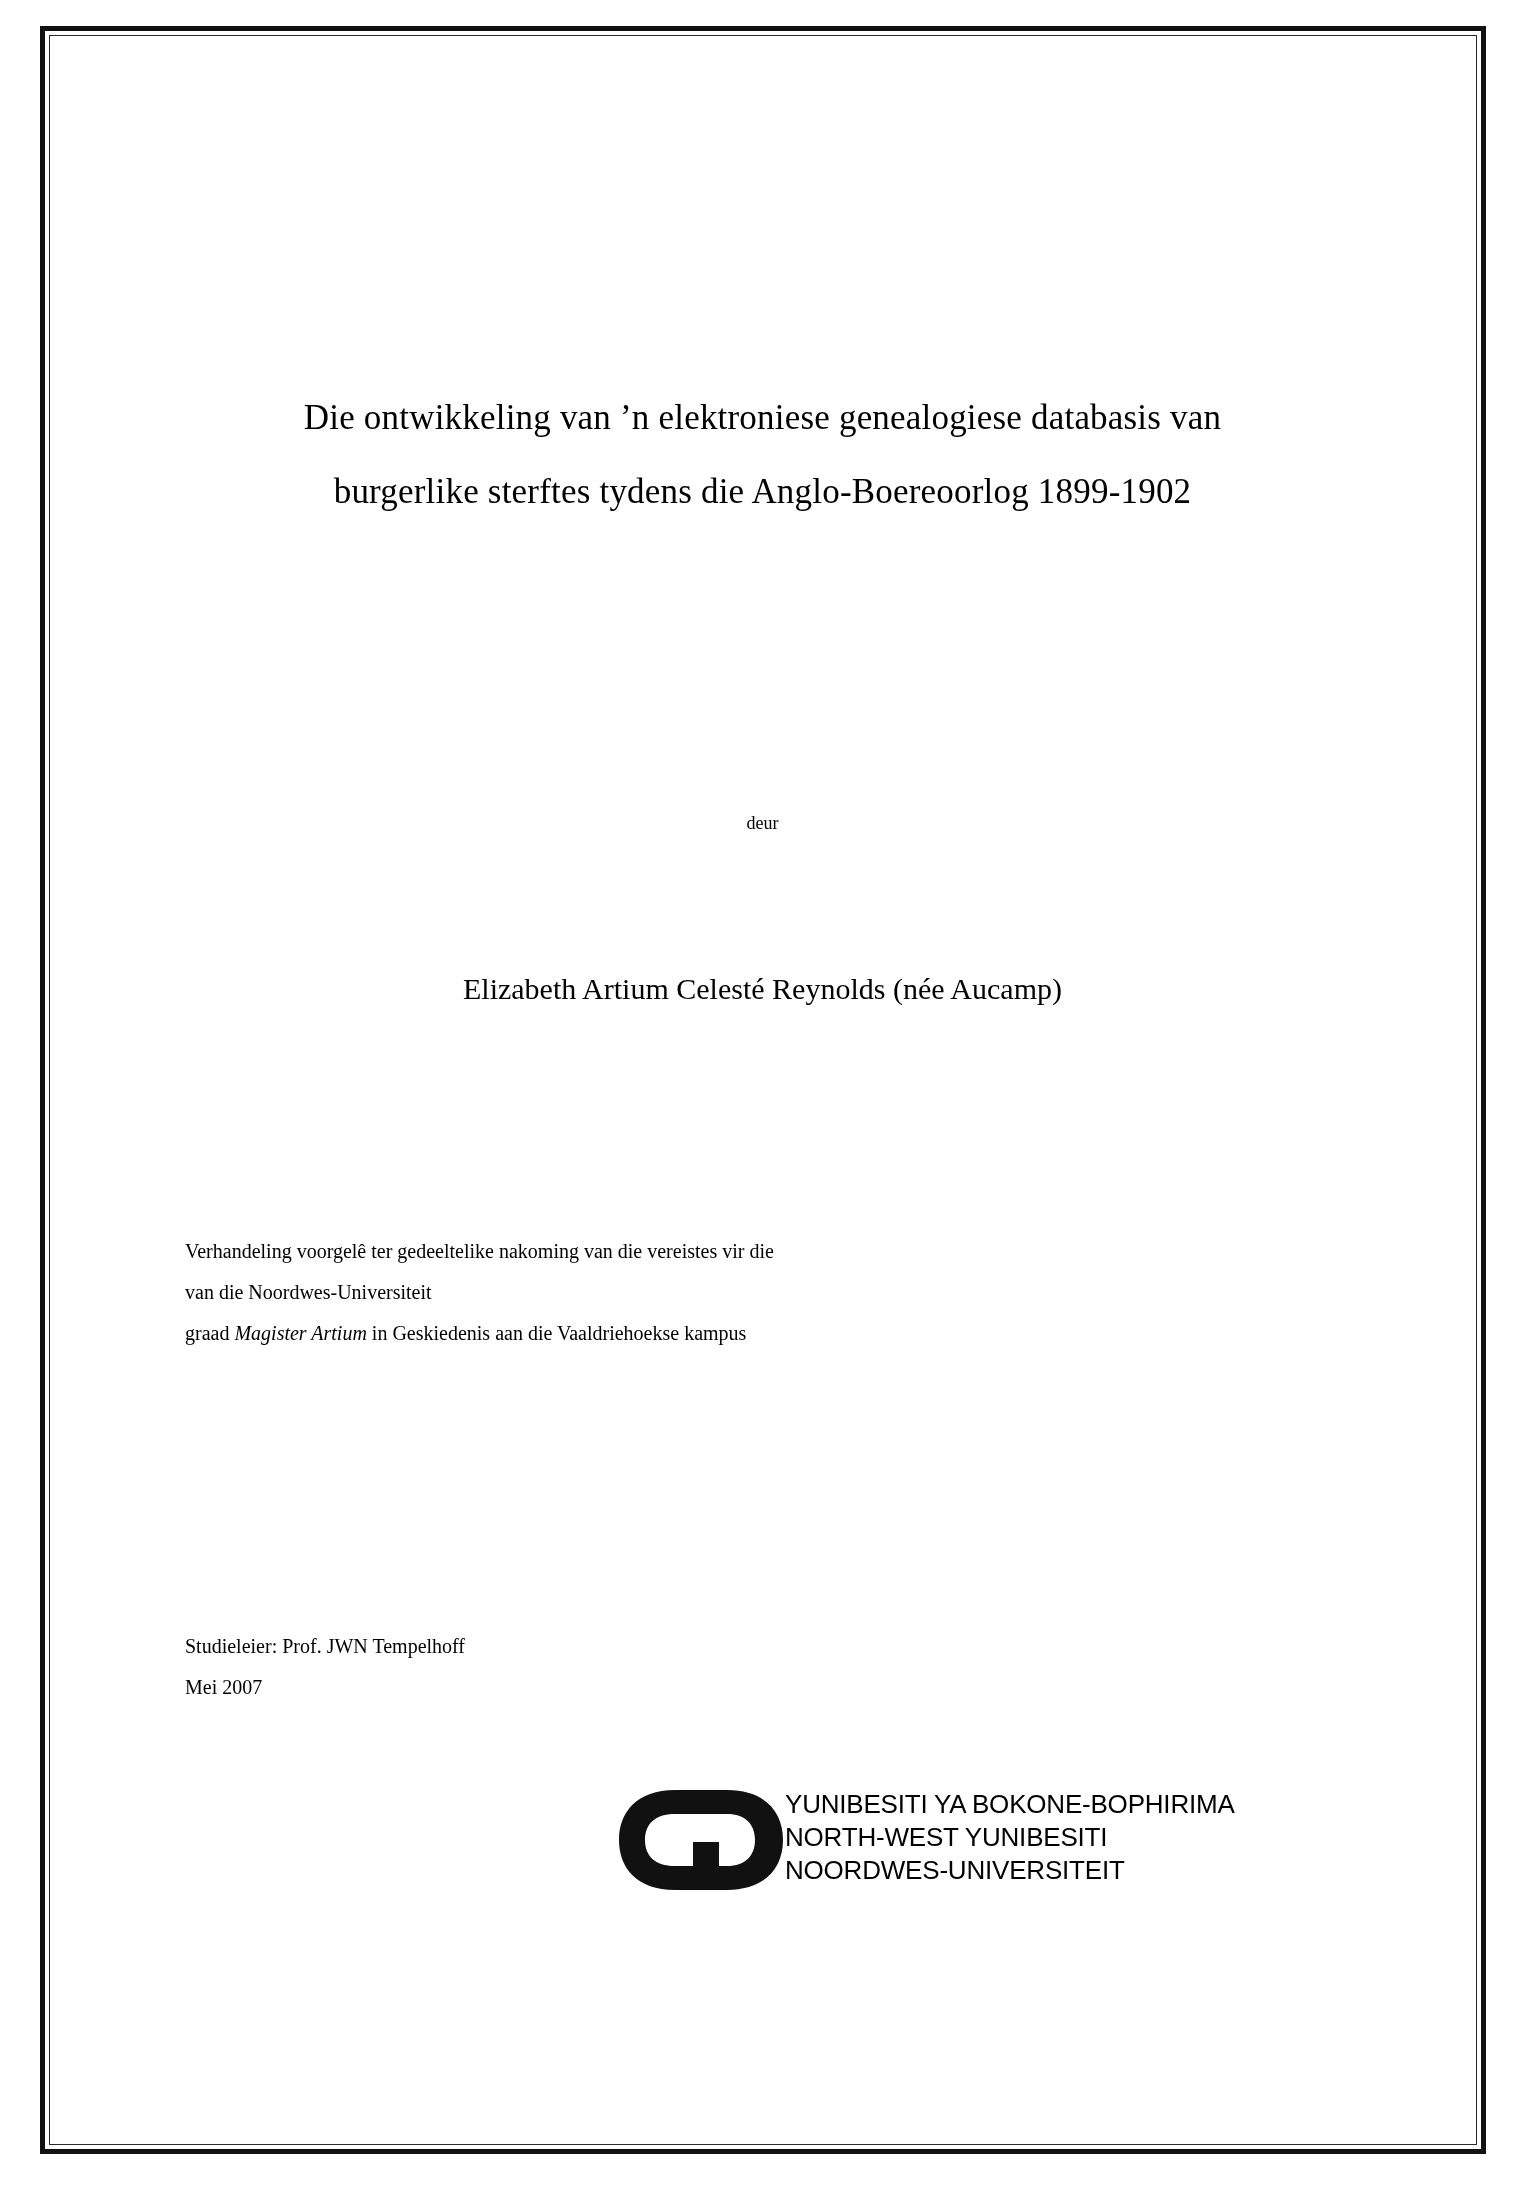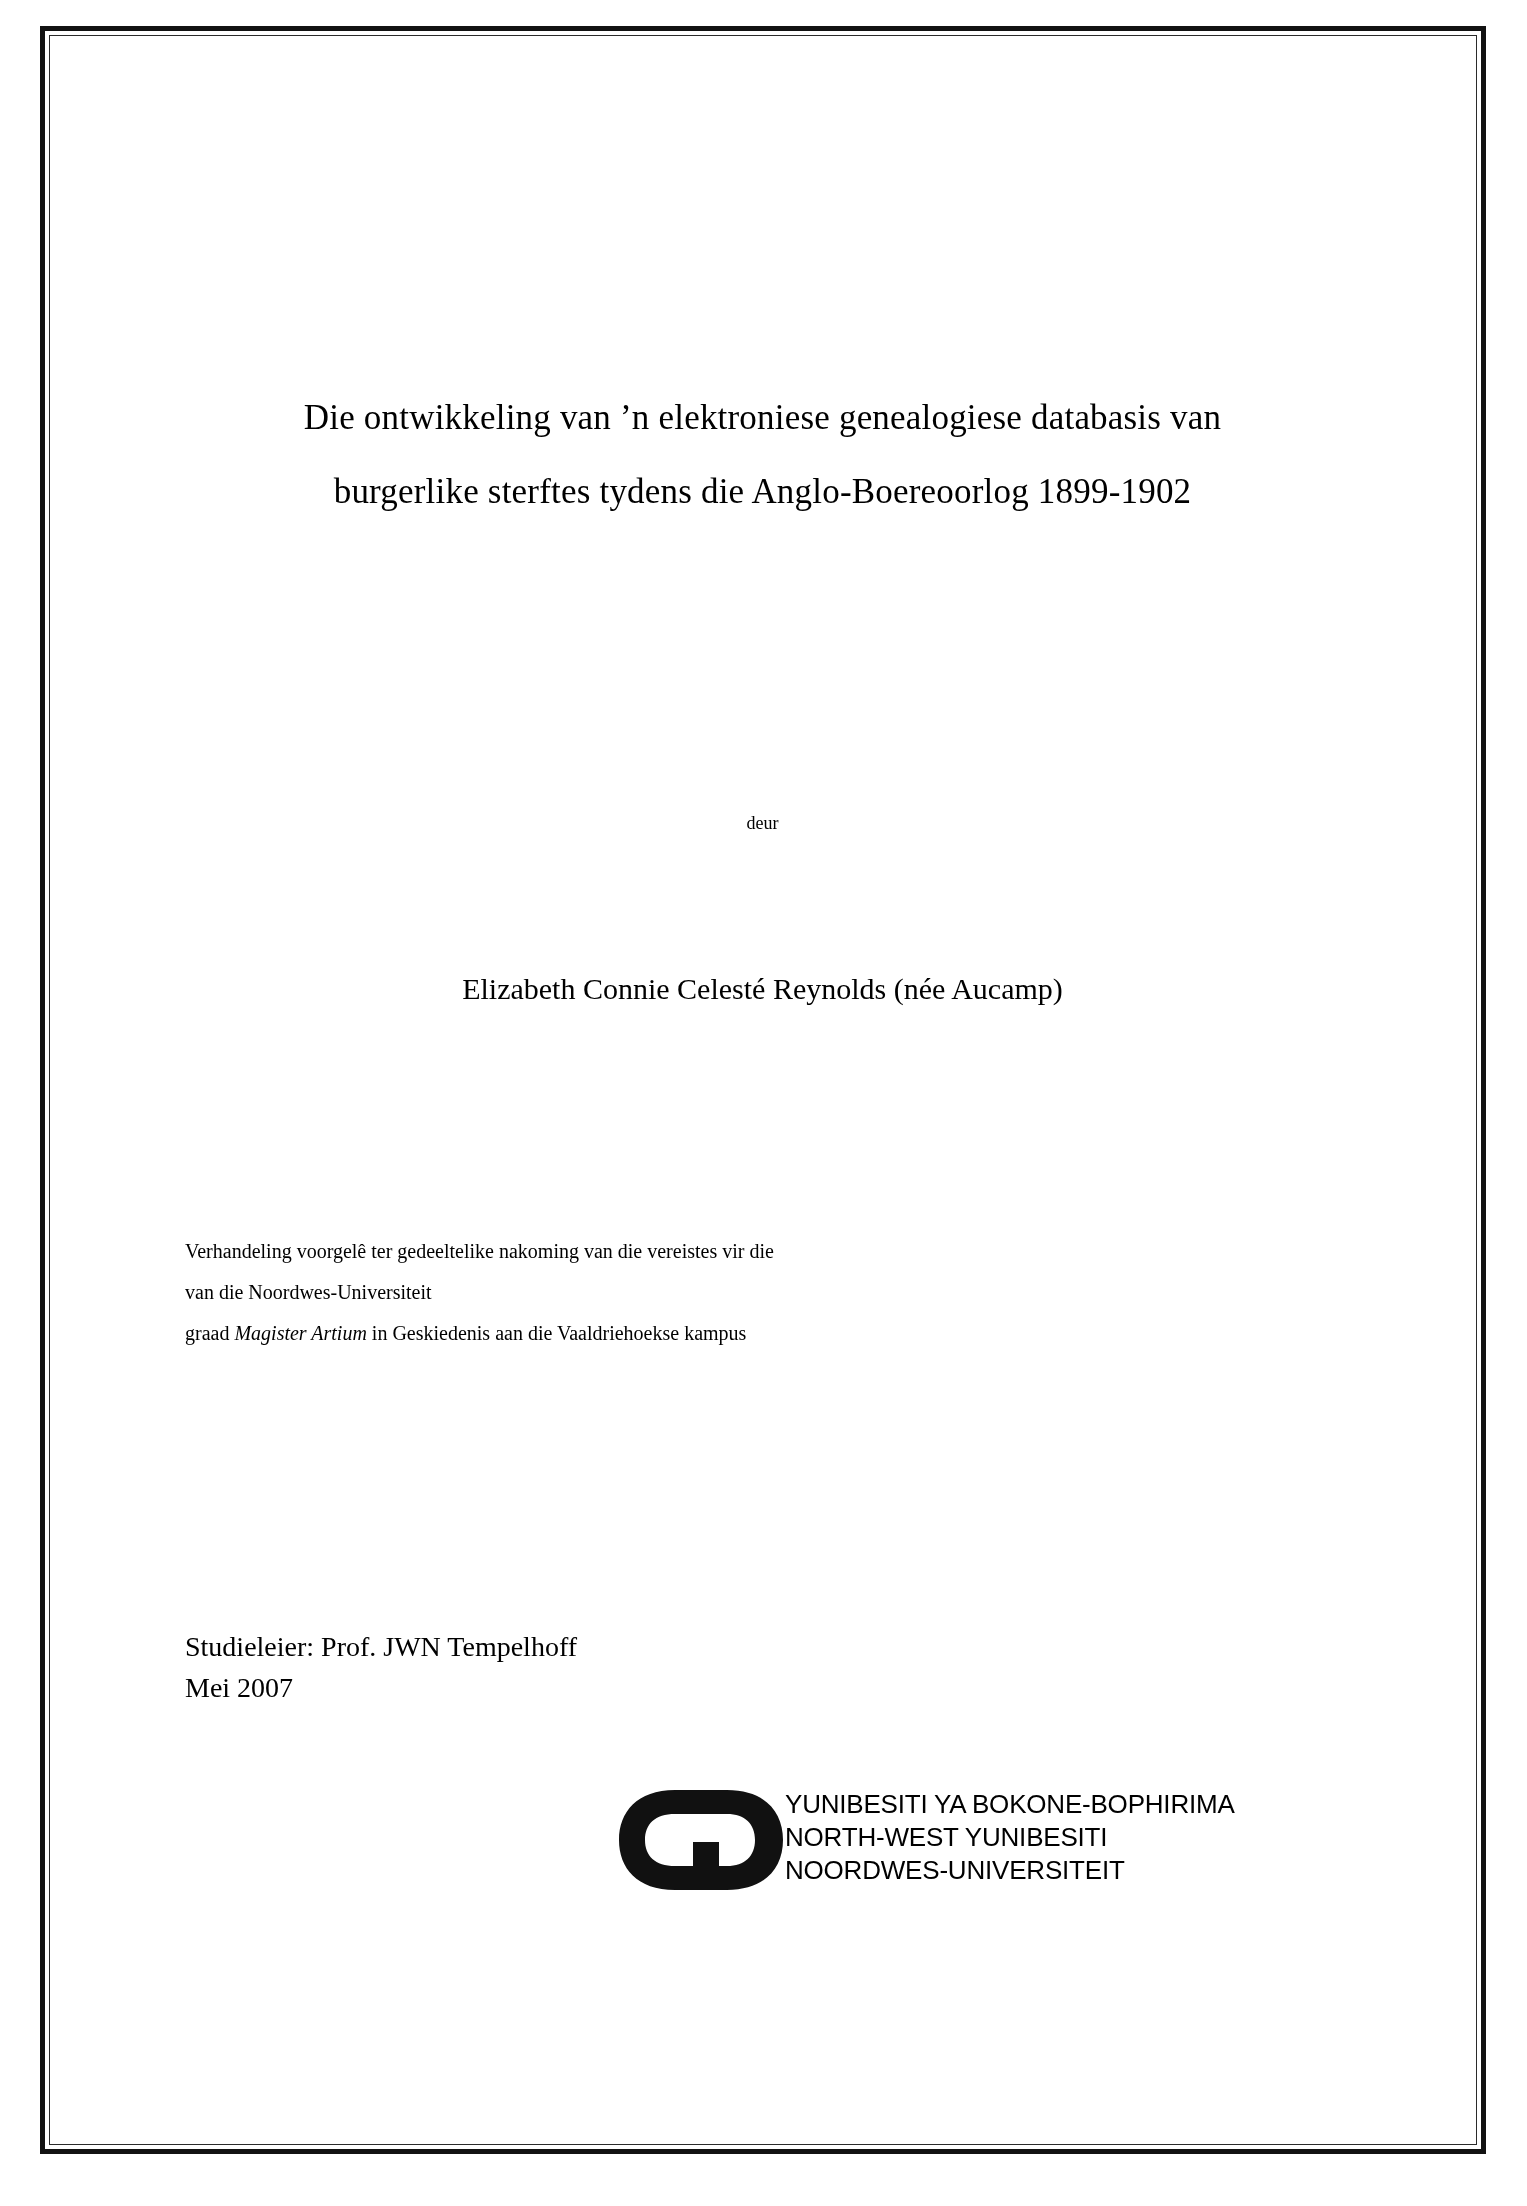--- a/index.html
+++ b/index.html
@@ -105,21 +105,21 @@
     text-align: left;
   }
   .statement i {
     font-style: italic;
   }
 
   .supervisor-block {
     position: absolute;
     left: 0;
     top: 1600px;
-    font-size: 28px;
+    font-size: 20px;
     line-height: 41px;
   }
   .supervisor-line { white-space: nowrap; }
 
   
   .logo-block {
     position: absolute;
     left: 430px;
     top: 1750px;
     width: 640px;
@@ -153,21 +153,21 @@
 
   <div class="content">
 
     <div class="title-block">
       <div class="title-line">Die ontwikkeling van ’n elektroniese genealogiese databasis van</div>
       <div class="title-line">burgerlike sterftes tydens die Anglo-Boereoorlog 1899-1902</div>
     </div>
 
     <div class="byline-deur">deur</div>
 
-    <div class="author">Elizabeth Connie Celesté Reynolds (née Aucamp)</div>
+    <div class="author">Elizabeth Artium Celesté Reynolds (née Aucamp)</div>
 
     <div class="statement">
       <div class="justified">Verhandeling voorgelê ter gedeeltelike nakoming van die vereistes vir die</div>
       <div class="plain">van die Noordwes-Universiteit</div>
       <div class="plain"><span>graad </span><i>Magister Artium</i><span> in Geskiedenis aan die Vaaldriehoekse kampus</span></div>
     </div>
 
     <div class="supervisor-block">
       <div class="supervisor-line">Studieleier: Prof. JWN Tempelhoff</div>
       <div class="supervisor-line">Mei 2007</div>

